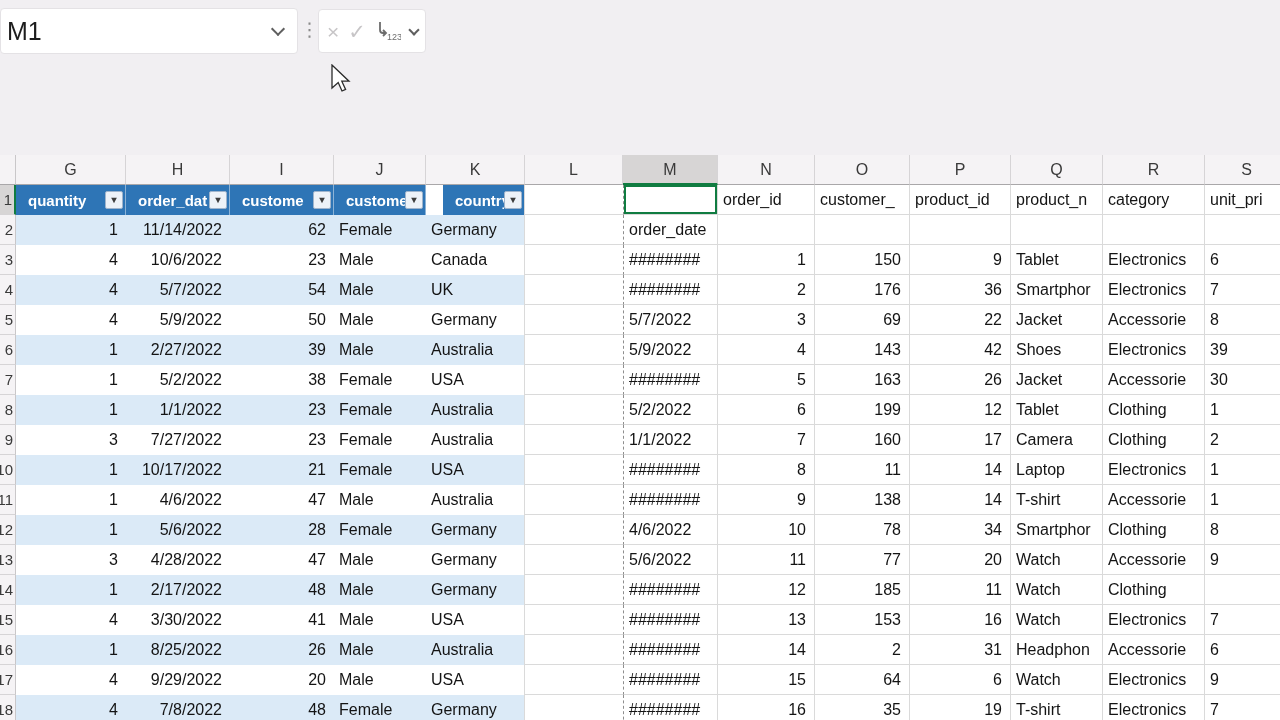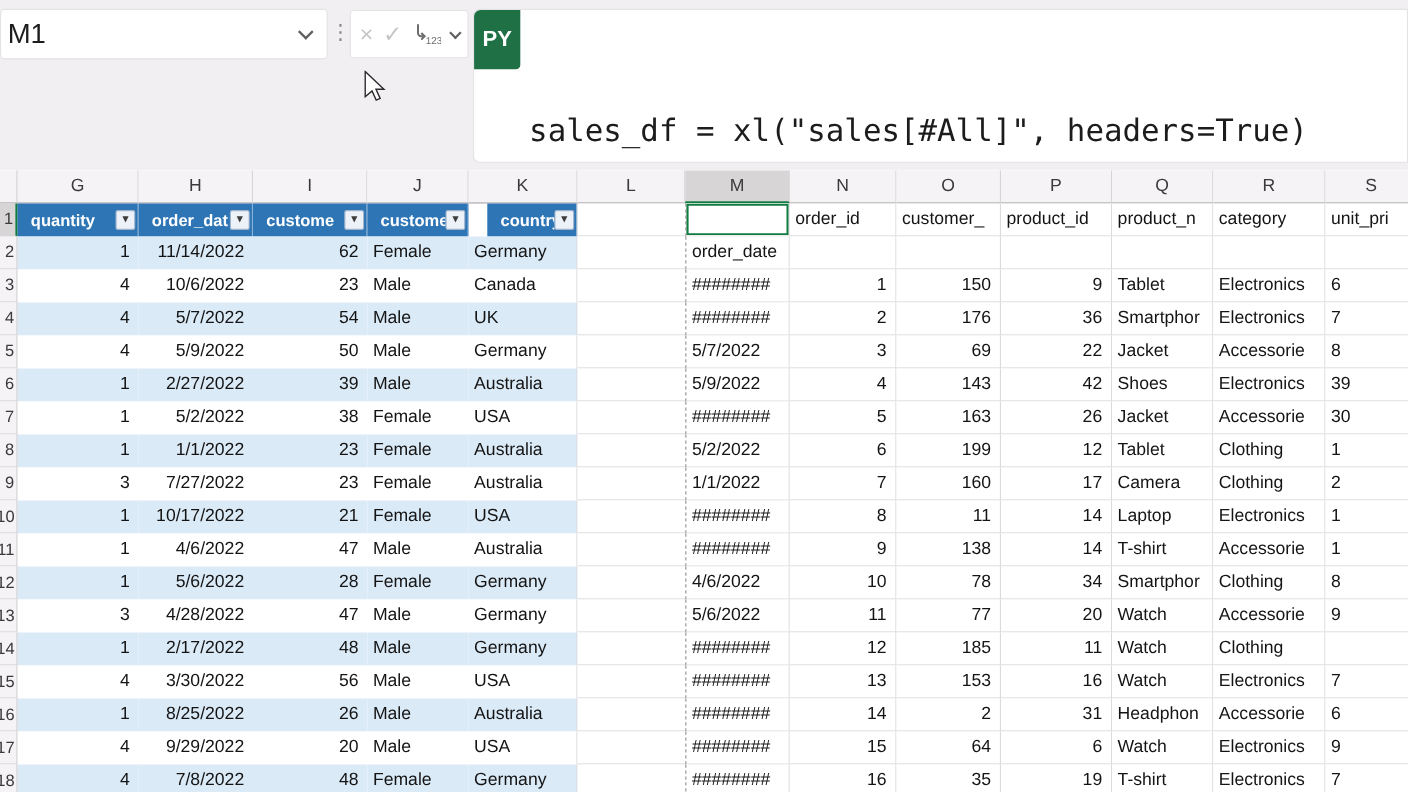--- a/index.html
+++ b/index.html
@@ -102,28 +102,20 @@
       <span class="fbtn dis">×</span>
       <span class="fbtn dis">✓</span>
       <span class="fbtn pynum">
         <svg width="26" height="24" viewBox="0 0 26 24">
           <path d="M5 3 v8 a3 3 0 0 0 3 3 h2" fill="none" stroke="#6d6d6d" stroke-width="1.8"></path>
           <path d="M8 11 L11 14 L8 17" fill="none" stroke="#6d6d6d" stroke-width="1.8"></path>
           <text x="12" y="21" font-size="9" fill="#6d6d6d" font-family="Liberation Sans, sans-serif">123</text>
         </svg>
       </span>
       <span class="chev small"></span>
-    </div>
-    <div class="formula">
-      <div class="pychip">PY</div>
-      <div class="code">
-        <div class="codeline">sales_df = xl("sales[#All]", headers=True)</div>
-        <div class="codeline">sales_df = sales_df.set_index(['order_date'])</div>
-        <div class="codeline">sales_df</div>
-      </div>
     </div>
   </div>
 
   <div id="grid">
       <div class="corner"></div>
       <div class="colhead">G</div>
       <div class="colhead">H</div>
       <div class="colhead">I</div>
       <div class="colhead">J</div>
       <div class="colhead">K</div>
@@ -342,21 +334,21 @@
       <div class="cell spillL">########</div>
       <div class="cell num">12</div>
       <div class="cell num">185</div>
       <div class="cell num">11</div>
       <div class="cell">Watch</div>
       <div class="cell">Clothing</div>
       <div class="cell"></div>
       <div class="rowhead">15</div>
       <div class="cell num plain noR">4</div>
       <div class="cell num plain noR">3/30/2022</div>
-      <div class="cell num plain noR">56</div>
+      <div class="cell num plain noR">41</div>
       <div class="cell  plain noR">Male</div>
       <div class="cell  plain">USA</div>
       <div class="cell noR"></div>
       <div class="cell spillL">########</div>
       <div class="cell num">13</div>
       <div class="cell num">153</div>
       <div class="cell num">16</div>
       <div class="cell">Watch</div>
       <div class="cell">Electronics</div>
       <div class="cell">7</div>

